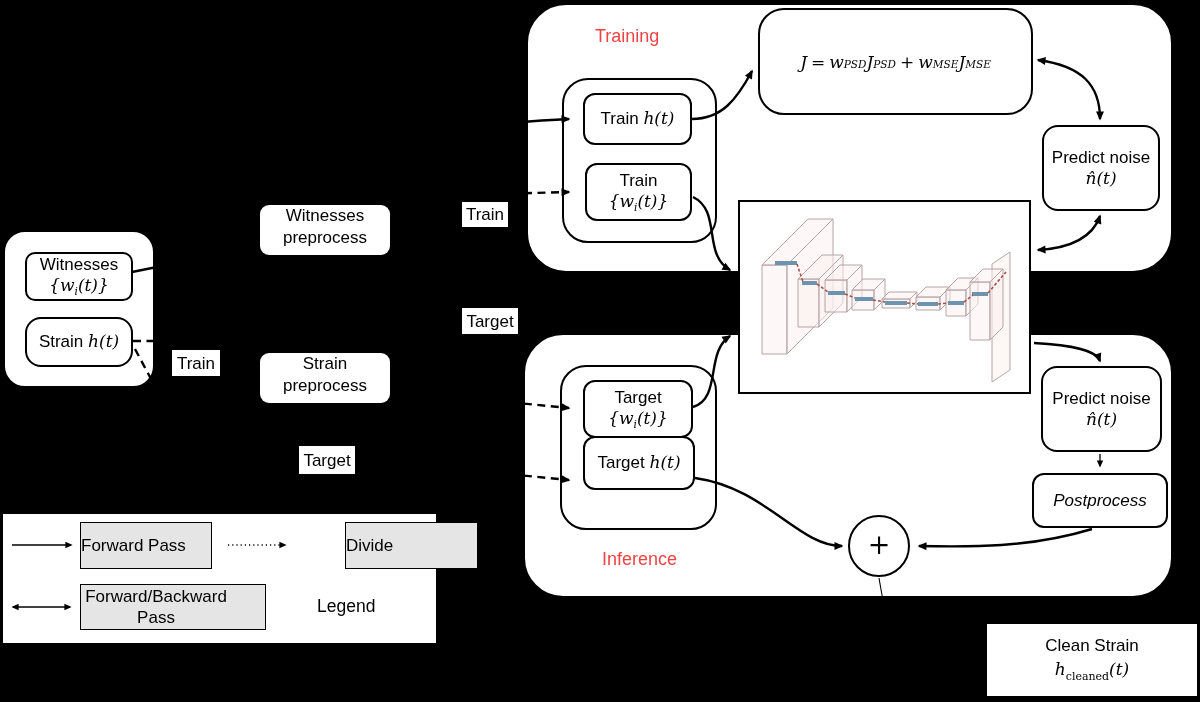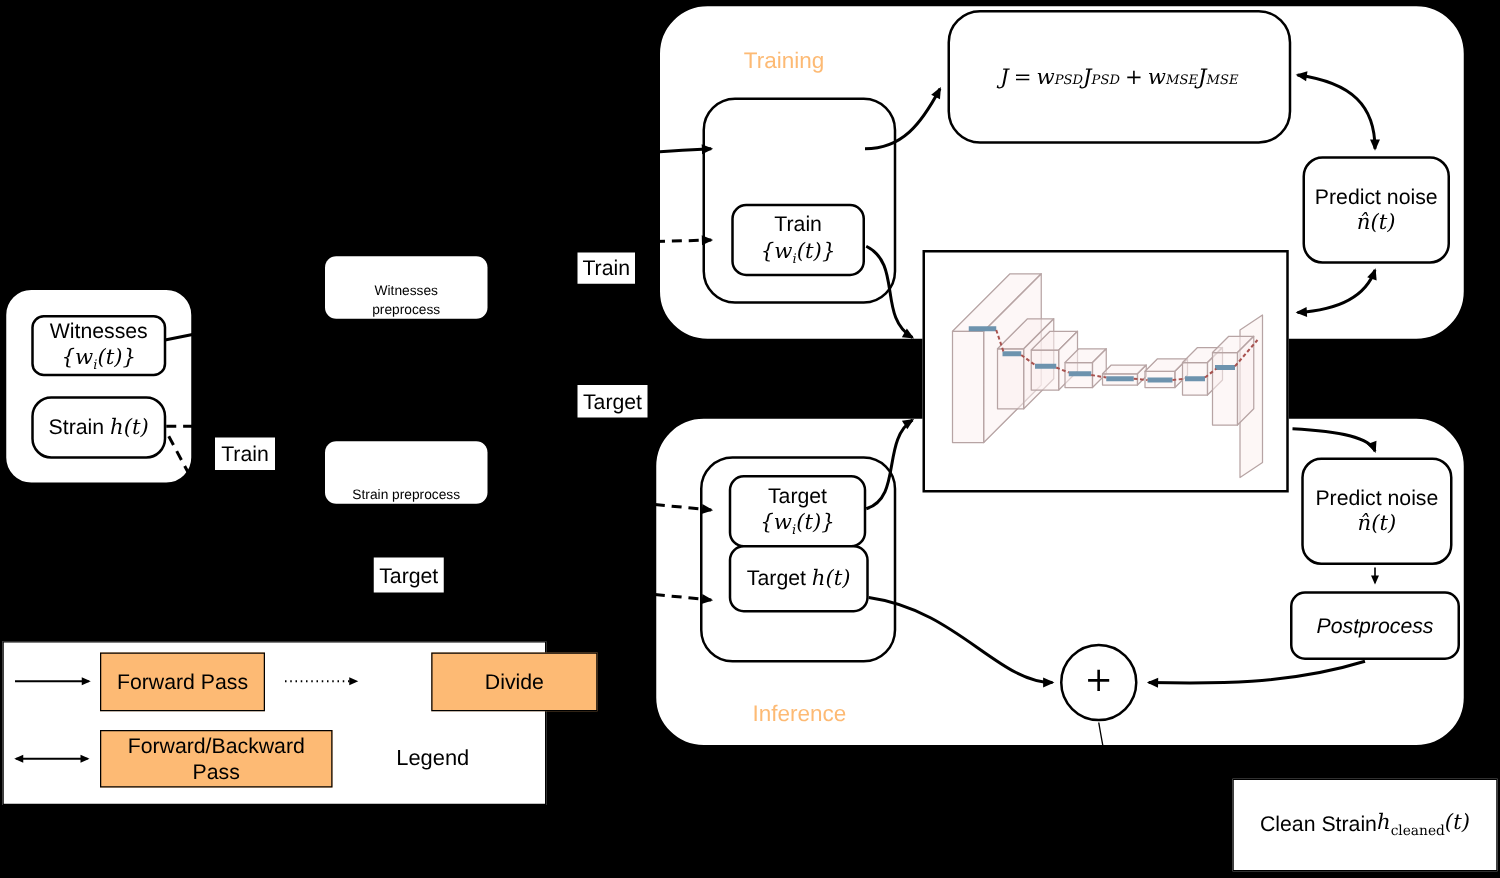--- a/index.html
+++ b/index.html
@@ -4,26 +4,26 @@
 <style>
   html,body{margin:0;padding:0;background:#000;}
   #stage{position:relative;width:1200px;height:702px;background:#000000;overflow:hidden;
          font-family:"Liberation Sans","DejaVu Sans",sans-serif;color:#000;}
   .abs{position:absolute;box-sizing:border-box;}
   .container{background:#fff;border:2.5px solid #000;border-radius:40px;}
   .group{background:#fff;border:2.2px solid #000;border-radius:26px;}
   .rbox{background:#fff;border:2.2px solid #000;border-radius:12px;display:flex;flex-direction:column;
         align-items:center;justify-content:center;text-align:center;font-size:17px;line-height:1.25;}
   .soft{background:#fff;border-radius:9px;display:flex;flex-direction:column;align-items:center;
-        justify-content:flex-end;text-align:center;font-size:11px;line-height:1.3;}
+        justify-content:flex-start;text-align:center;font-size:17px;line-height:1.3;}
   .chip{background:#fff;display:flex;align-items:center;justify-content:center;font-size:17px;line-height:1;}
   .sq{background:#fff;border:1.5px solid #000;}
-  .lbox{background:#fdba74;border:1.3px solid #000;display:flex;align-items:center;justify-content:center;
+  .lbox{background:#e5e5e5;border:1.3px solid #000;display:flex;align-items:center;justify-content:flex-start;
         text-align:center;font-size:17px;line-height:1.25;}
-  .title{font-size:18px;color:#fdba74;margin-top:12px;}
+  .title{font-size:18px;color:#ef4444;}
   .m{font-family:"DejaVu Serif","Liberation Serif",serif;font-style:italic;}
   sub.m{font-size:10.5px;font-family:"DejaVu Serif","Liberation Serif",serif;font-style:italic;}
   sub.sbr{font-size:11px;font-family:"DejaVu Serif","Liberation Serif",serif;font-style:normal;margin-top:40px;}
   .op{font-family:"DejaVu Serif","Liberation Serif",serif;font-style:normal;padding:0 4px;}
   .circle{background:#fff;border:2.5px solid #000;border-radius:50%;display:flex;align-items:center;
           justify-content:center;font-size:27px;font-family:"DejaVu Serif",serif;}
   .nnwrap{background:#fff;border:2.5px solid #000;}
   svg.overlay{position:absolute;left:0;top:0;pointer-events:none;}
   .eq{font-size:17px;display:flex;align-items:baseline;justify-content:center;}
 </style>
@@ -53,20 +53,23 @@
   <div class="abs soft" style="left:260px;top:353px;width:130px;height:50px;">
     <div style="width:100px;">Strain preprocess</div>
   </div>
 
   <div class="abs chip" style="left:172px;top:350px;width:48px;height:26px;">Train</div>
   <div class="abs chip" style="left:462px;top:202px;width:46px;height:25px;">Train</div>
   <div class="abs chip" style="left:462px;top:308px;width:56px;height:26px;">Target</div>
   <div class="abs chip" style="left:299px;top:446px;width:56px;height:28px;">Target</div>
 
   <div class="abs group" style="left:562px;top:78px;width:155px;height:165px;"></div>
+  <div class="abs rbox" style="left:583px;top:93px;width:109px;height:52px;">
+    <div><span>Train</span> <span class="m">h(t)</span></div>
+  </div>
   <div class="abs rbox" style="left:585px;top:163px;width:107px;height:58px;">
     <div>Train</div>
     <div><span class="m">{w</span><sub class="m">i</sub><span class="m">(t)}</span></div>
   </div>
 
   <div class="abs rbox" style="left:758px;top:8px;width:275px;height:107px;border-radius:26px;border-width:2.4px;">
     <div class="eq" style="margin-top:2px;">
       <span class="m">J</span>
         <span class="op">=</span>
         <span class="m">w</span>
@@ -99,21 +102,21 @@
     <div>Predict noise</div>
     <div class="m">n̂(t)</div>
   </div>
   <div class="abs rbox" style="left:1032px;top:473px;width:136px;height:55px;border-radius:12px;font-style:italic;">
     <div>Postprocess</div>
   </div>
   <div class="abs circle" style="left:848px;top:515px;width:62px;height:62px;">
     <span style="margin-top:-3px;">+</span>
   </div>
 
-  <div class="abs sq" style="left:986px;top:623px;width:212px;height:74px;display:flex;flex-direction:row;align-items:center;justify-content:center;text-align:center;font-size:17px;line-height:1.35;">
+  <div class="abs sq" style="left:986px;top:623px;width:212px;height:74px;display:flex;flex-direction:column;align-items:center;justify-content:center;text-align:center;font-size:17px;line-height:1.35;">
     <div>Clean Strain</div>
     <div><span class="m">h</span><sub class="sbr">cleaned</sub><span class="m">(t)</span></div>
   </div>
 
   <div class="abs sq" style="left:2px;top:513px;width:435px;height:131px;"></div>
   <div class="abs lbox" style="left:80px;top:522px;width:132px;height:47px;">
     <span>Forward Pass</span>
   </div>
   <div class="abs lbox" style="left:297px;top:522px;width:133px;height:47px;margin-left:48px;">
     <span>Divide</span>

